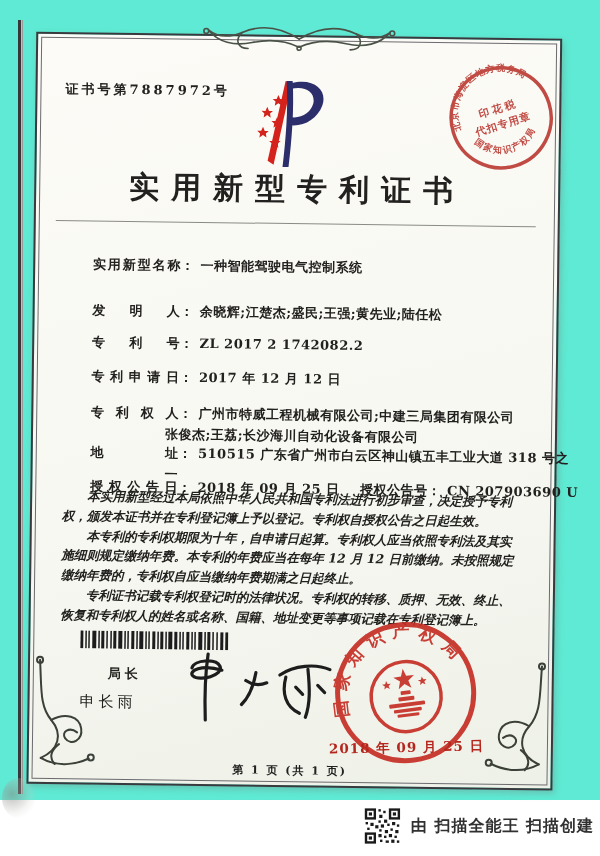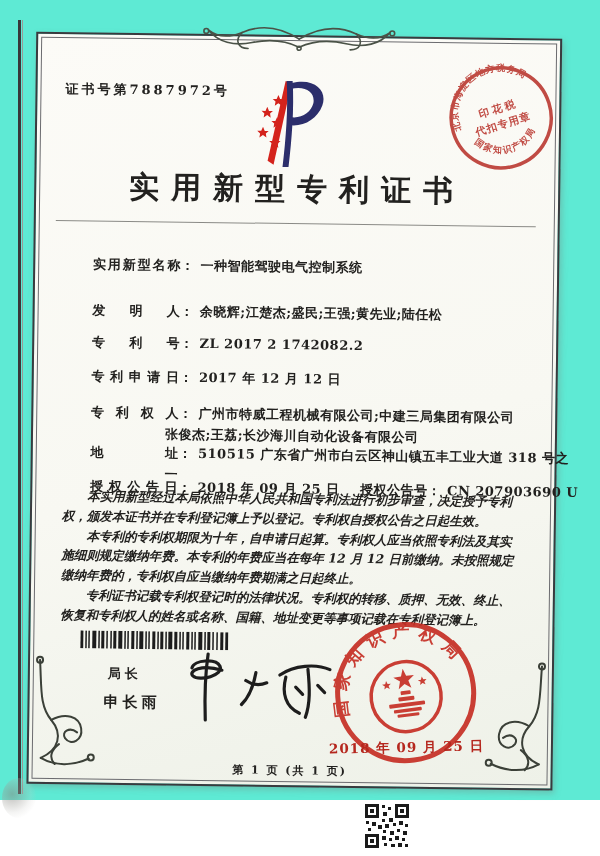--- a/index.html
+++ b/index.html
@@ -28,21 +28,21 @@
   .cert-title{left:0;top:132px;width:100%;text-align:center;font-size:30px;font-weight:700;letter-spacing:12px;}
   .title-rule{left:20px;top:186px;width:480px;height:1px;background:#8a8a86;}
   .row{font-size:13px;white-space:pre;letter-spacing:.5px;}
   .flabel{display:inline-block;width:88px;text-align:justify;text-align-last:justify;font-weight:600;vertical-align:top;}
   .fcolon{font-weight:600;}
   .fvalue{font-weight:700;margin-left:6px;}
   .fvalue2{font-weight:700;margin-left:102px;display:block;margin-top:3px;}
   .body-text{left:30px;top:452px;width:462px;font-size:12.5px;line-height:1.58;font-style:italic;font-weight:600;}
   .body-text p{margin:0;text-indent:2em;}
   .sig-title{left:50px;top:630px;font-size:13px;font-weight:700;letter-spacing:4px;font-family:"DejaVu Sans","Liberation Sans",sans-serif;margin-left:28px;}
-  .sig-name{left:50px;top:658px;font-size:15px;font-weight:700;letter-spacing:4px;font-family:"DejaVu Sans","Liberation Sans",sans-serif;margin-left:24px;}
+  .sig-name{left:50px;top:658px;font-size:15px;font-weight:400;letter-spacing:4px;font-family:"DejaVu Sans","Liberation Sans",sans-serif;}
   .footer-page{left:0;top:726px;width:100%;text-align:center;font-size:11px;letter-spacing:2px;font-weight:600;}
   .seal-date{left:300px;top:700px;width:170px;color:#b5271e;font-size:13.5px;font-weight:700;letter-spacing:1px;transform:rotate(-2deg);white-space:pre;}
   .scan-footer{position:absolute;left:364px;top:800px;width:230px;height:52px;display:flex;align-items:center;gap:10px;
     font-family:"DejaVu Sans","Liberation Sans",sans-serif;}
   .scan-footer-text{font-size:16px;font-weight:600;color:#303030;letter-spacing:1px;white-space:pre;}
 </style>
 </head>
 <body>
 
 <div class="scan-area">
@@ -269,13 +269,14 @@
         <rect x="18" y="33" width="4" height="4"></rect>
       <rect x="25" y="35" width="3" height="3"></rect>
         <rect x="31" y="33" width="4" height="4"></rect>
         <rect x="38" y="35" width="3" height="3"></rect>
       <rect x="20" y="40" width="3" height="3"></rect>
         <rect x="27" y="41" width="4" height="3"></rect>
         <rect x="34" y="40" width="4" height="4"></rect>
       <rect x="41" y="41" width="3" height="3"></rect>
     </g>
   </svg>
+  <span class="scan-footer-text">由 扫描全能王 扫描创建</span>
 </div>
 
 </body></html>

